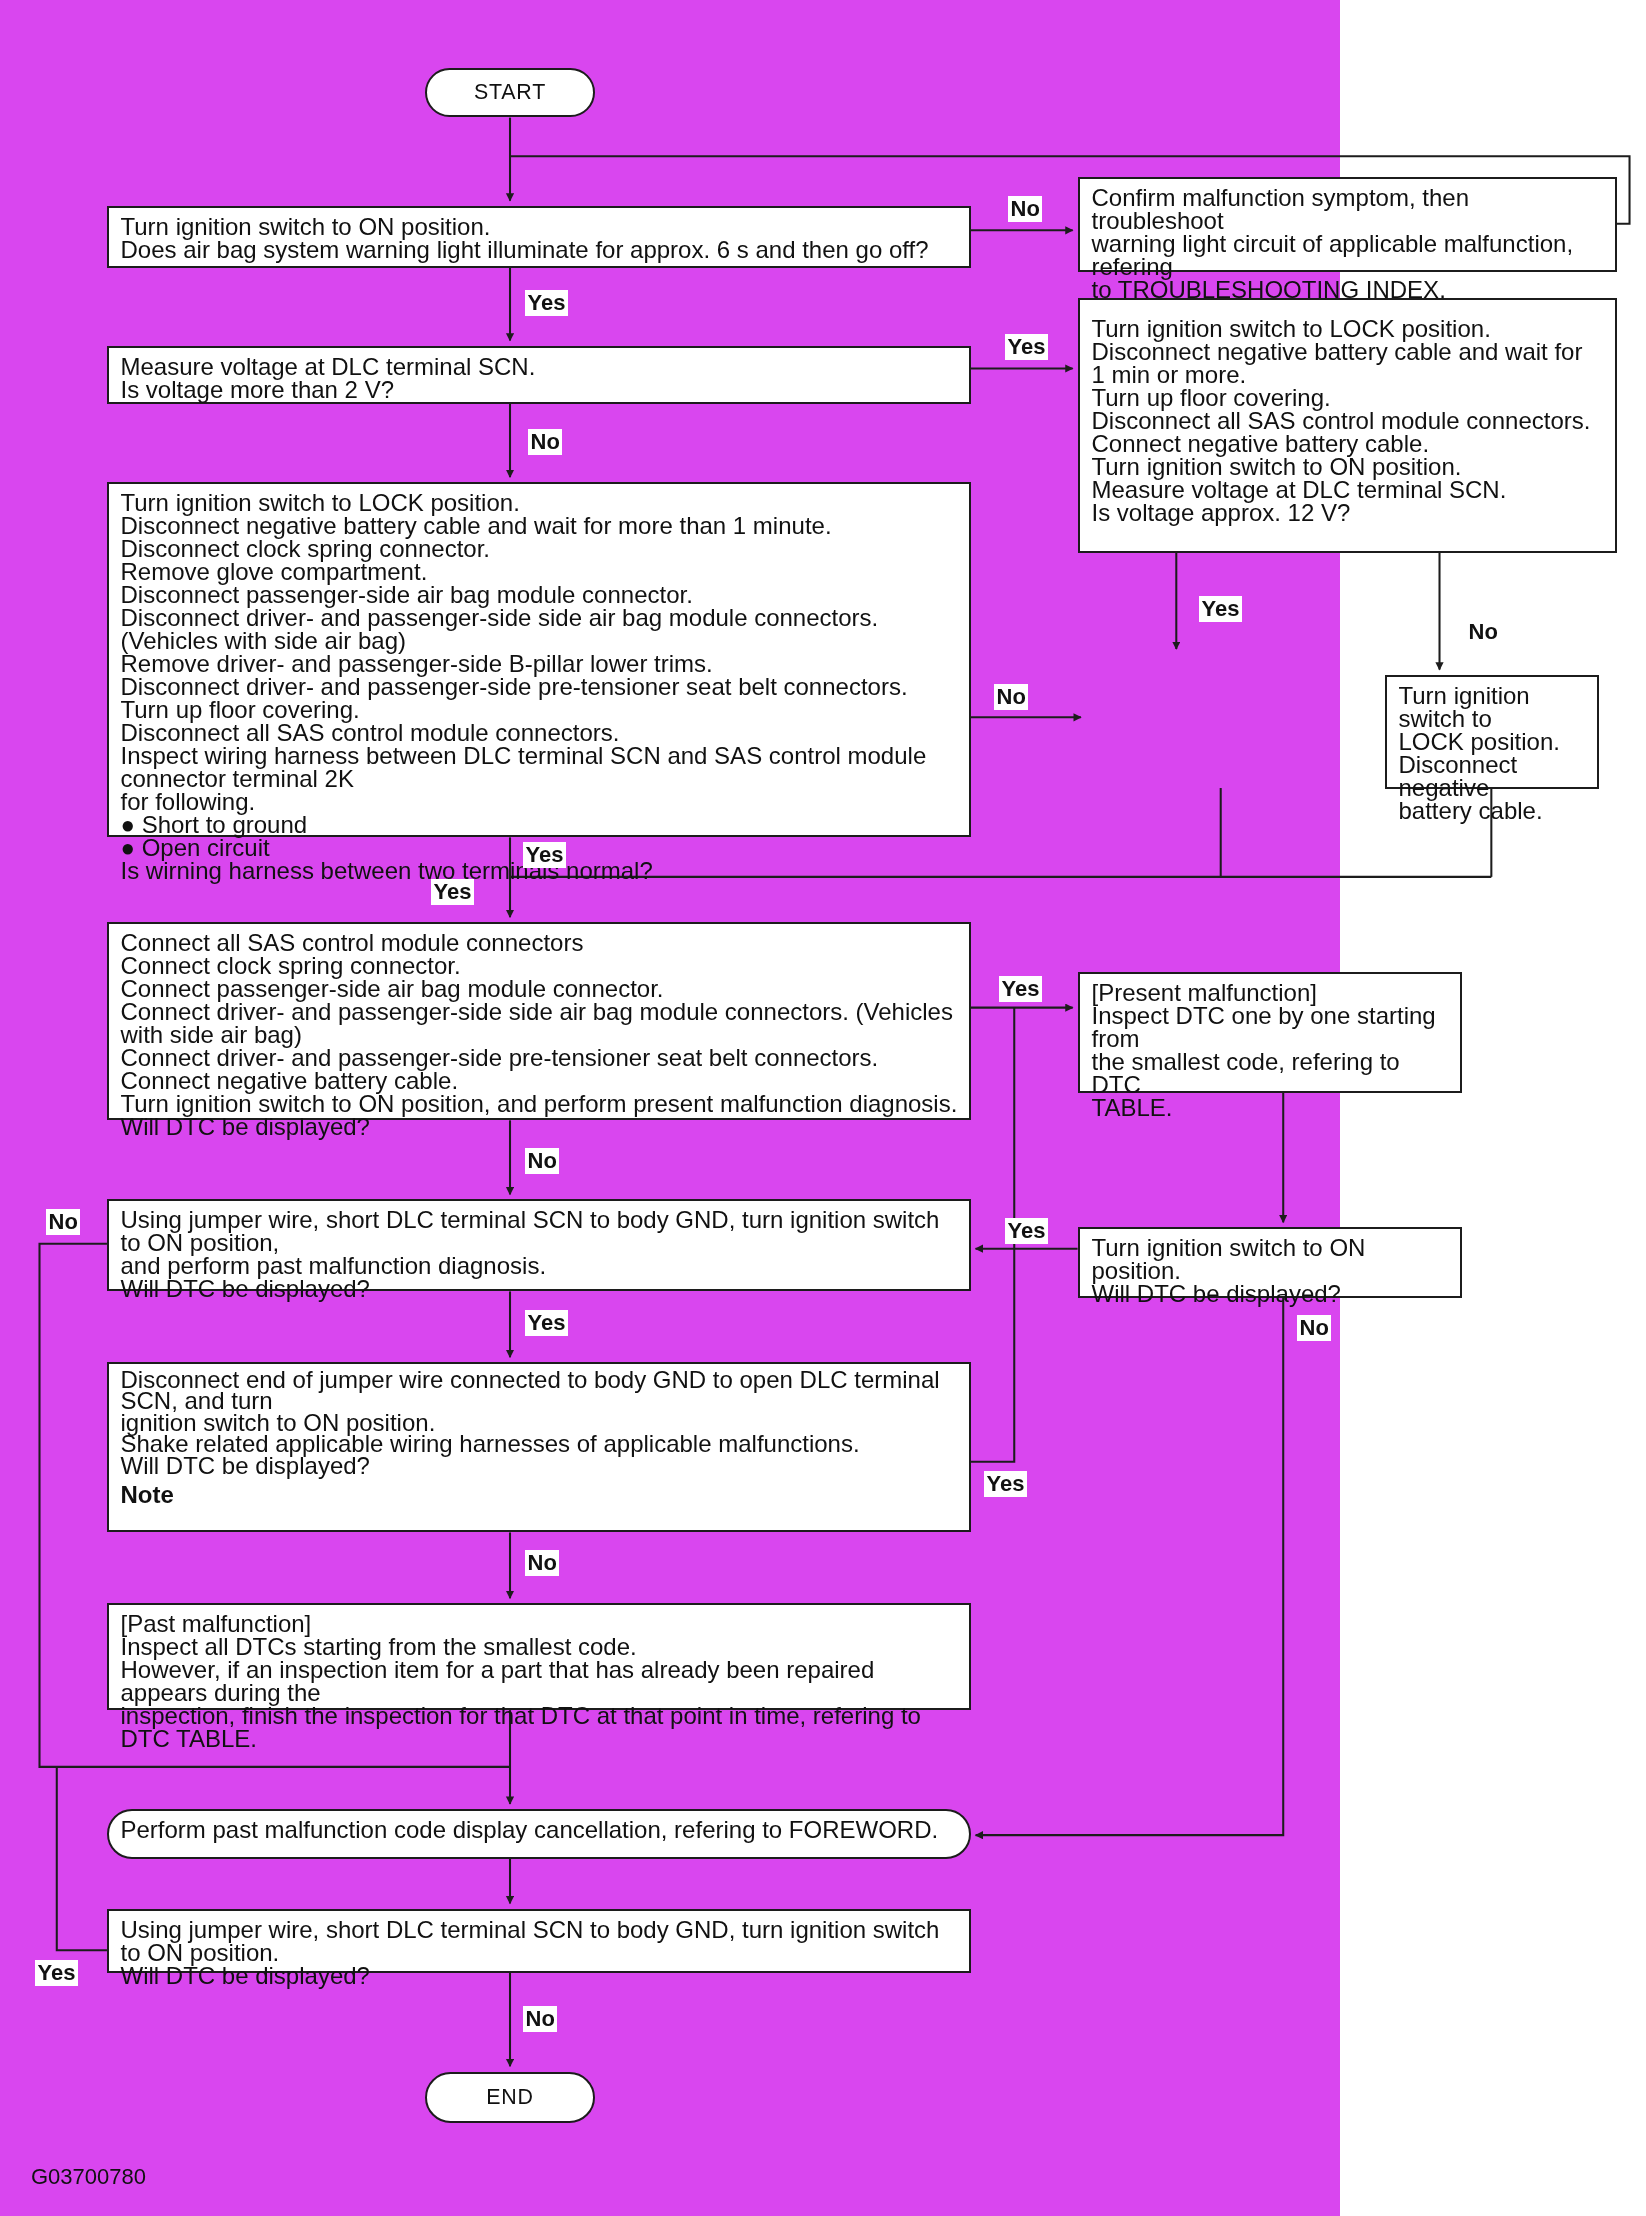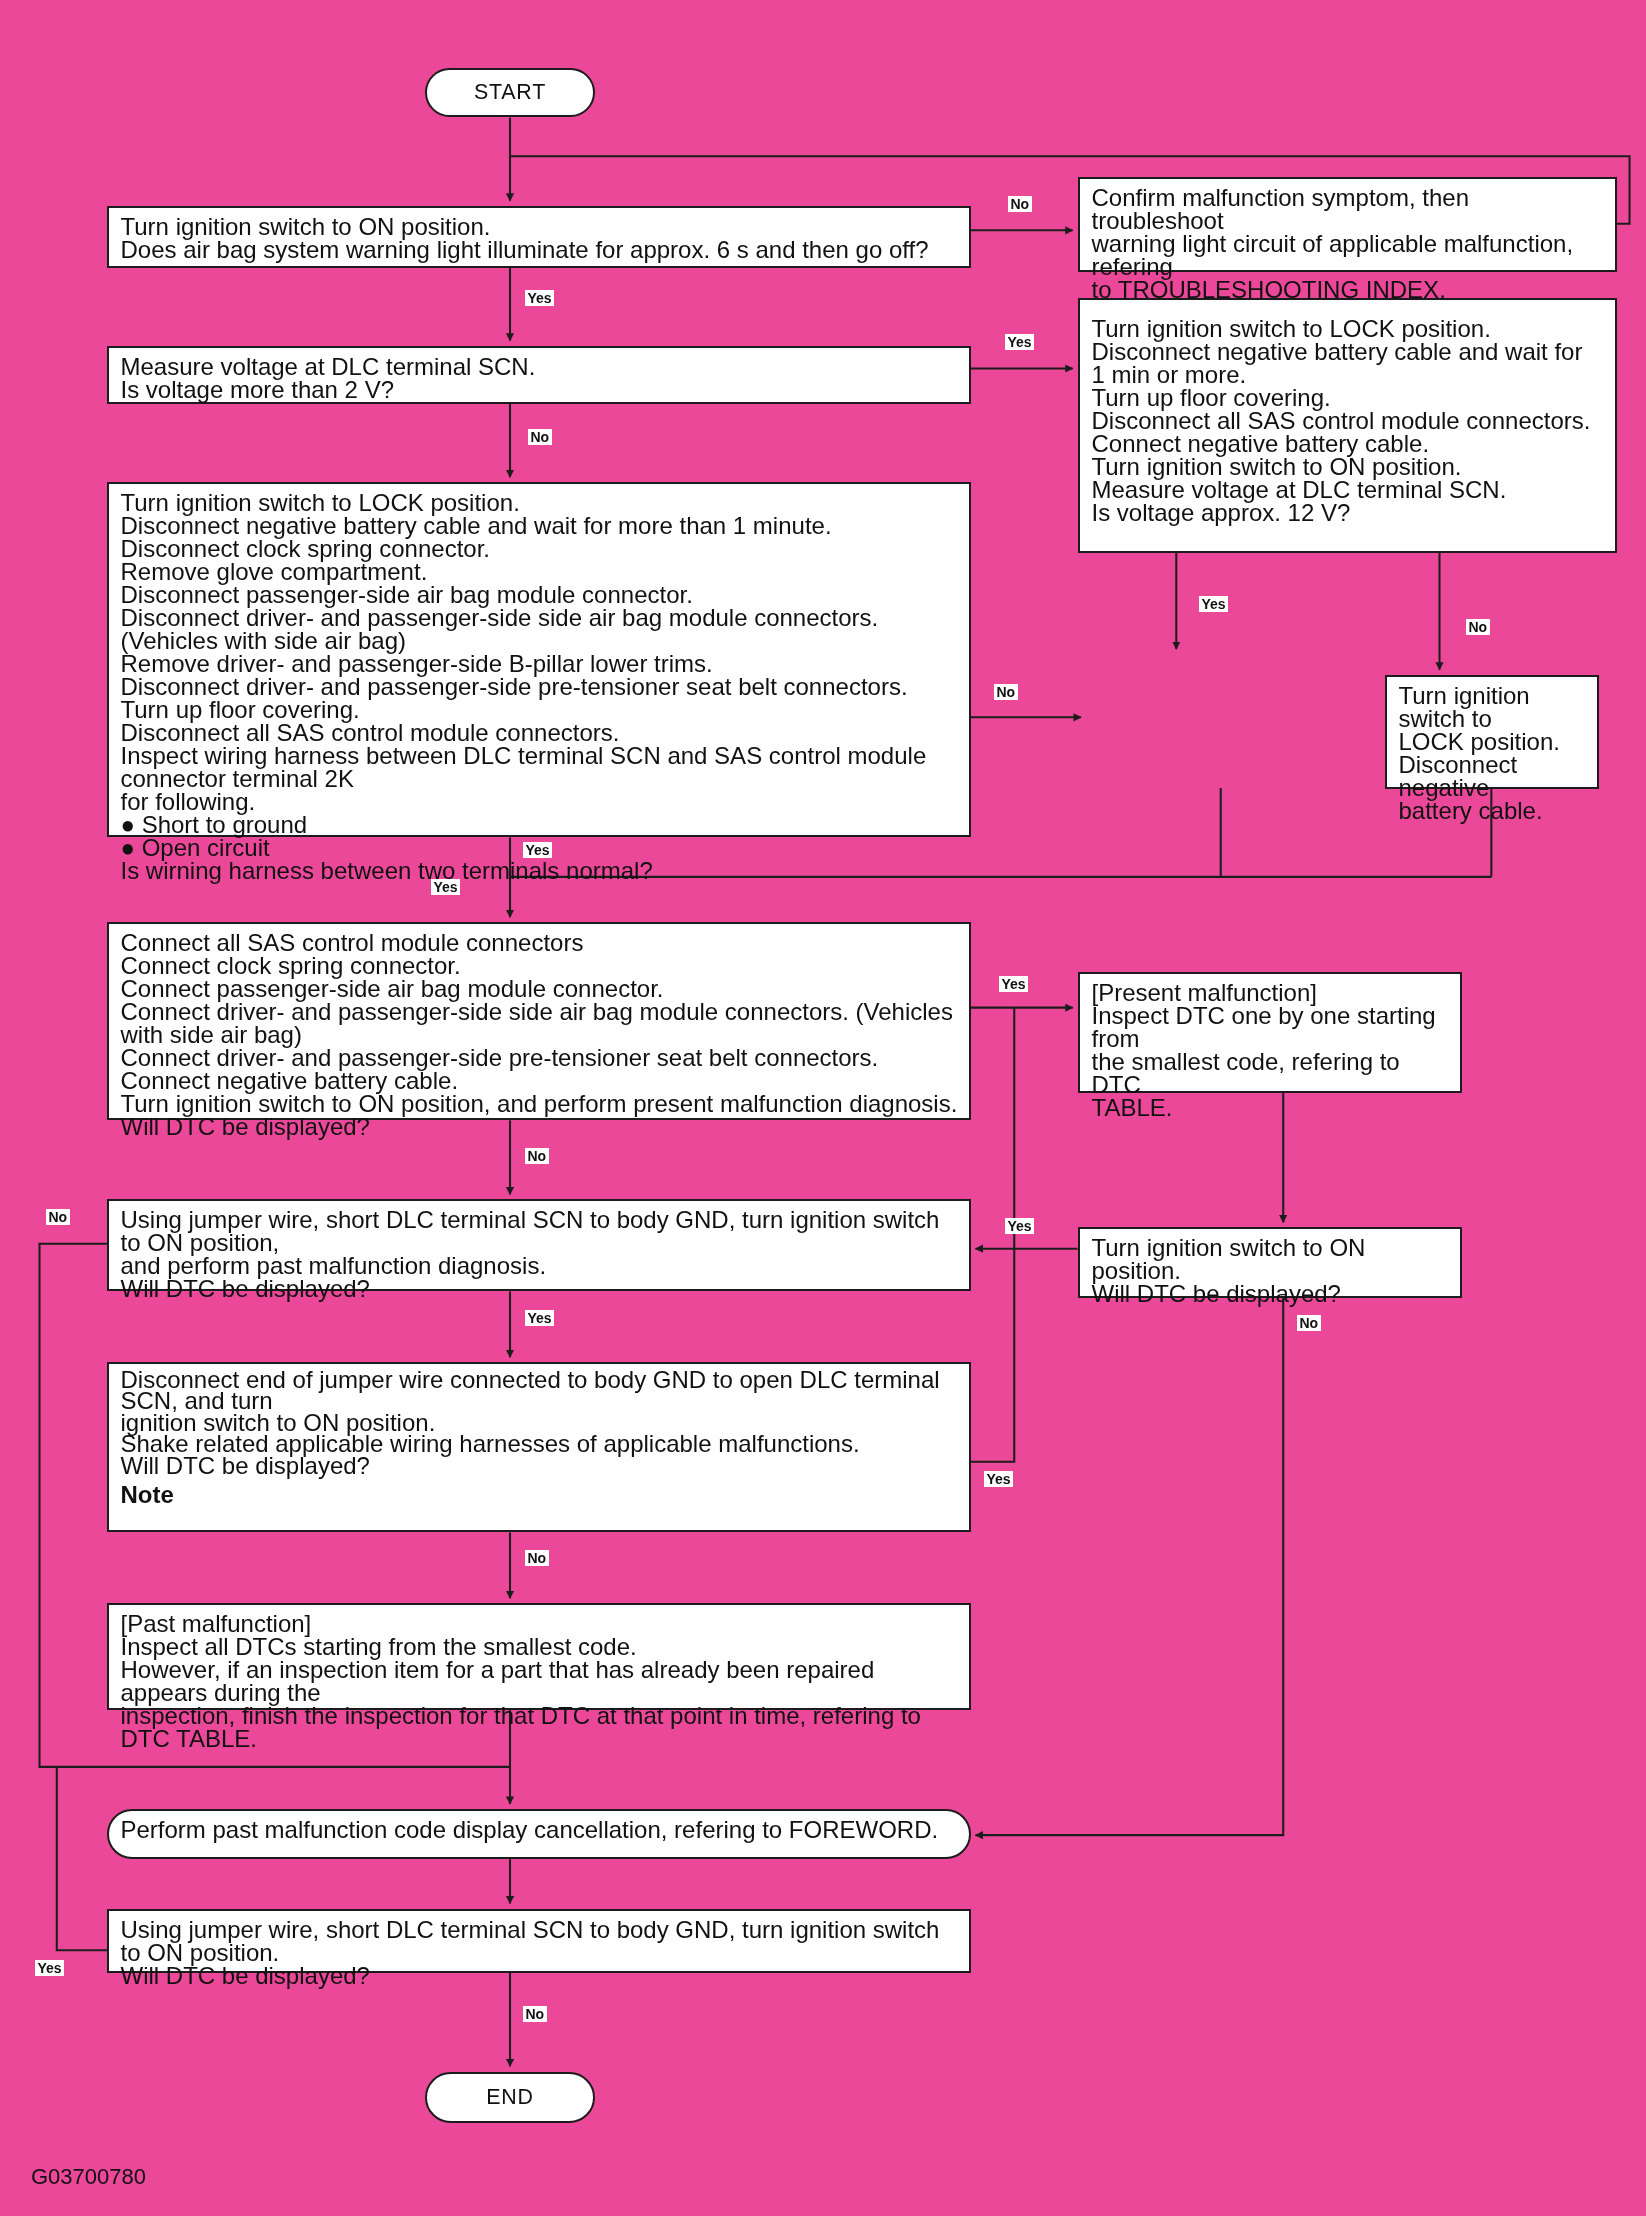--- a/index.html
+++ b/index.html
@@ -1,20 +1,20 @@
 <!DOCTYPE html>
 <html style="font-size:13px"><head>
 <meta charset="utf-8">
 <style>
   html,body{margin:0;padding:0;background:#ffffff;}
   .canvas{
     position:relative;
-    width:1646px;
+    width:1340px;
     height:2216px;
-    background:#ec4899;
+    background:#d946ef;
     font-family:"Liberation Sans", sans-serif;
     color:#111;
   }
   svg.edges{position:absolute;left:0;top:0;}
   .node{
     position:absolute;
     border:2.1px solid #1c1c1c;
     background:#ffffff;
     box-sizing:border-box;
     padding:6.6px 11.5px;
@@ -30,21 +30,21 @@
     box-sizing:border-box;
     display:flex;
     align-items:center;
     justify-content:center;
     font-size:21.4px;
     letter-spacing:0.8px;
   }
   .yn-label{
     position:absolute;
     font-weight:bold;
-    font-size:14px;
+    font-size:22px;
     background:#ffffff;
     padding:0 2.5px;
   }
   .note-title{font-weight:bold;margin-top:8.2px;}
   .footer-code{
     position:absolute;
     left:31px;
     top:2164px;
     font-size:22px;
   }

